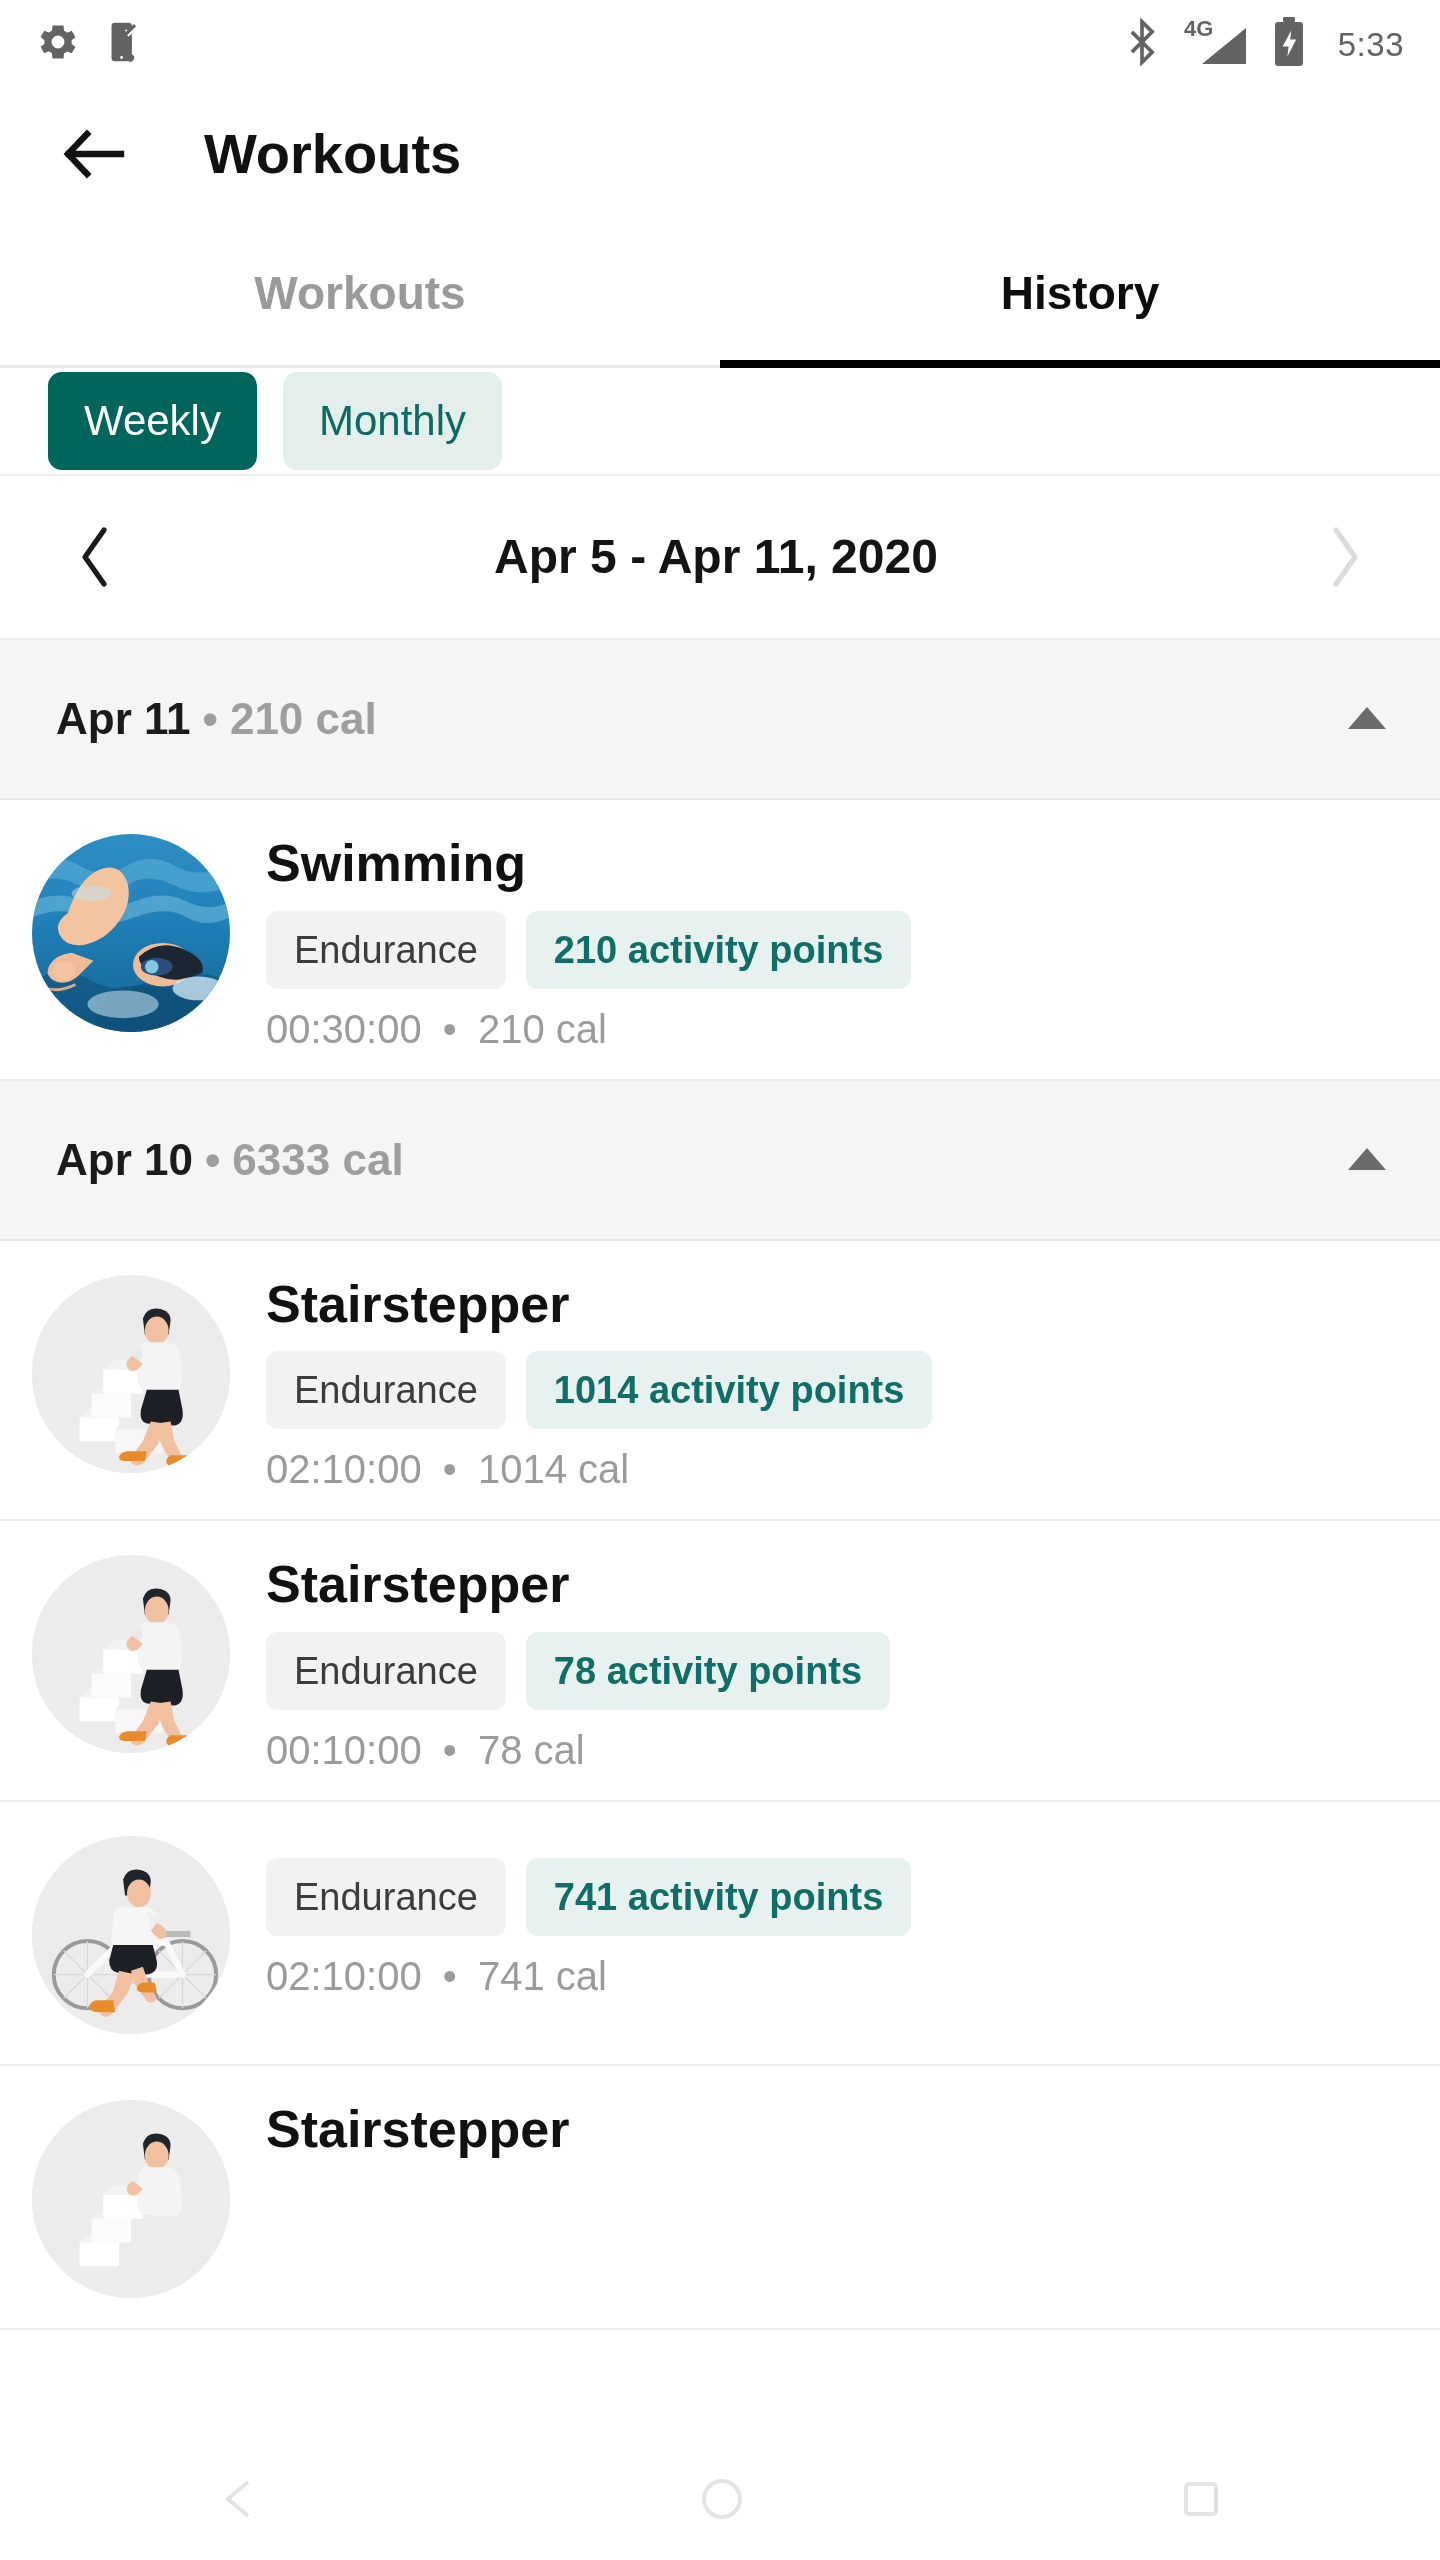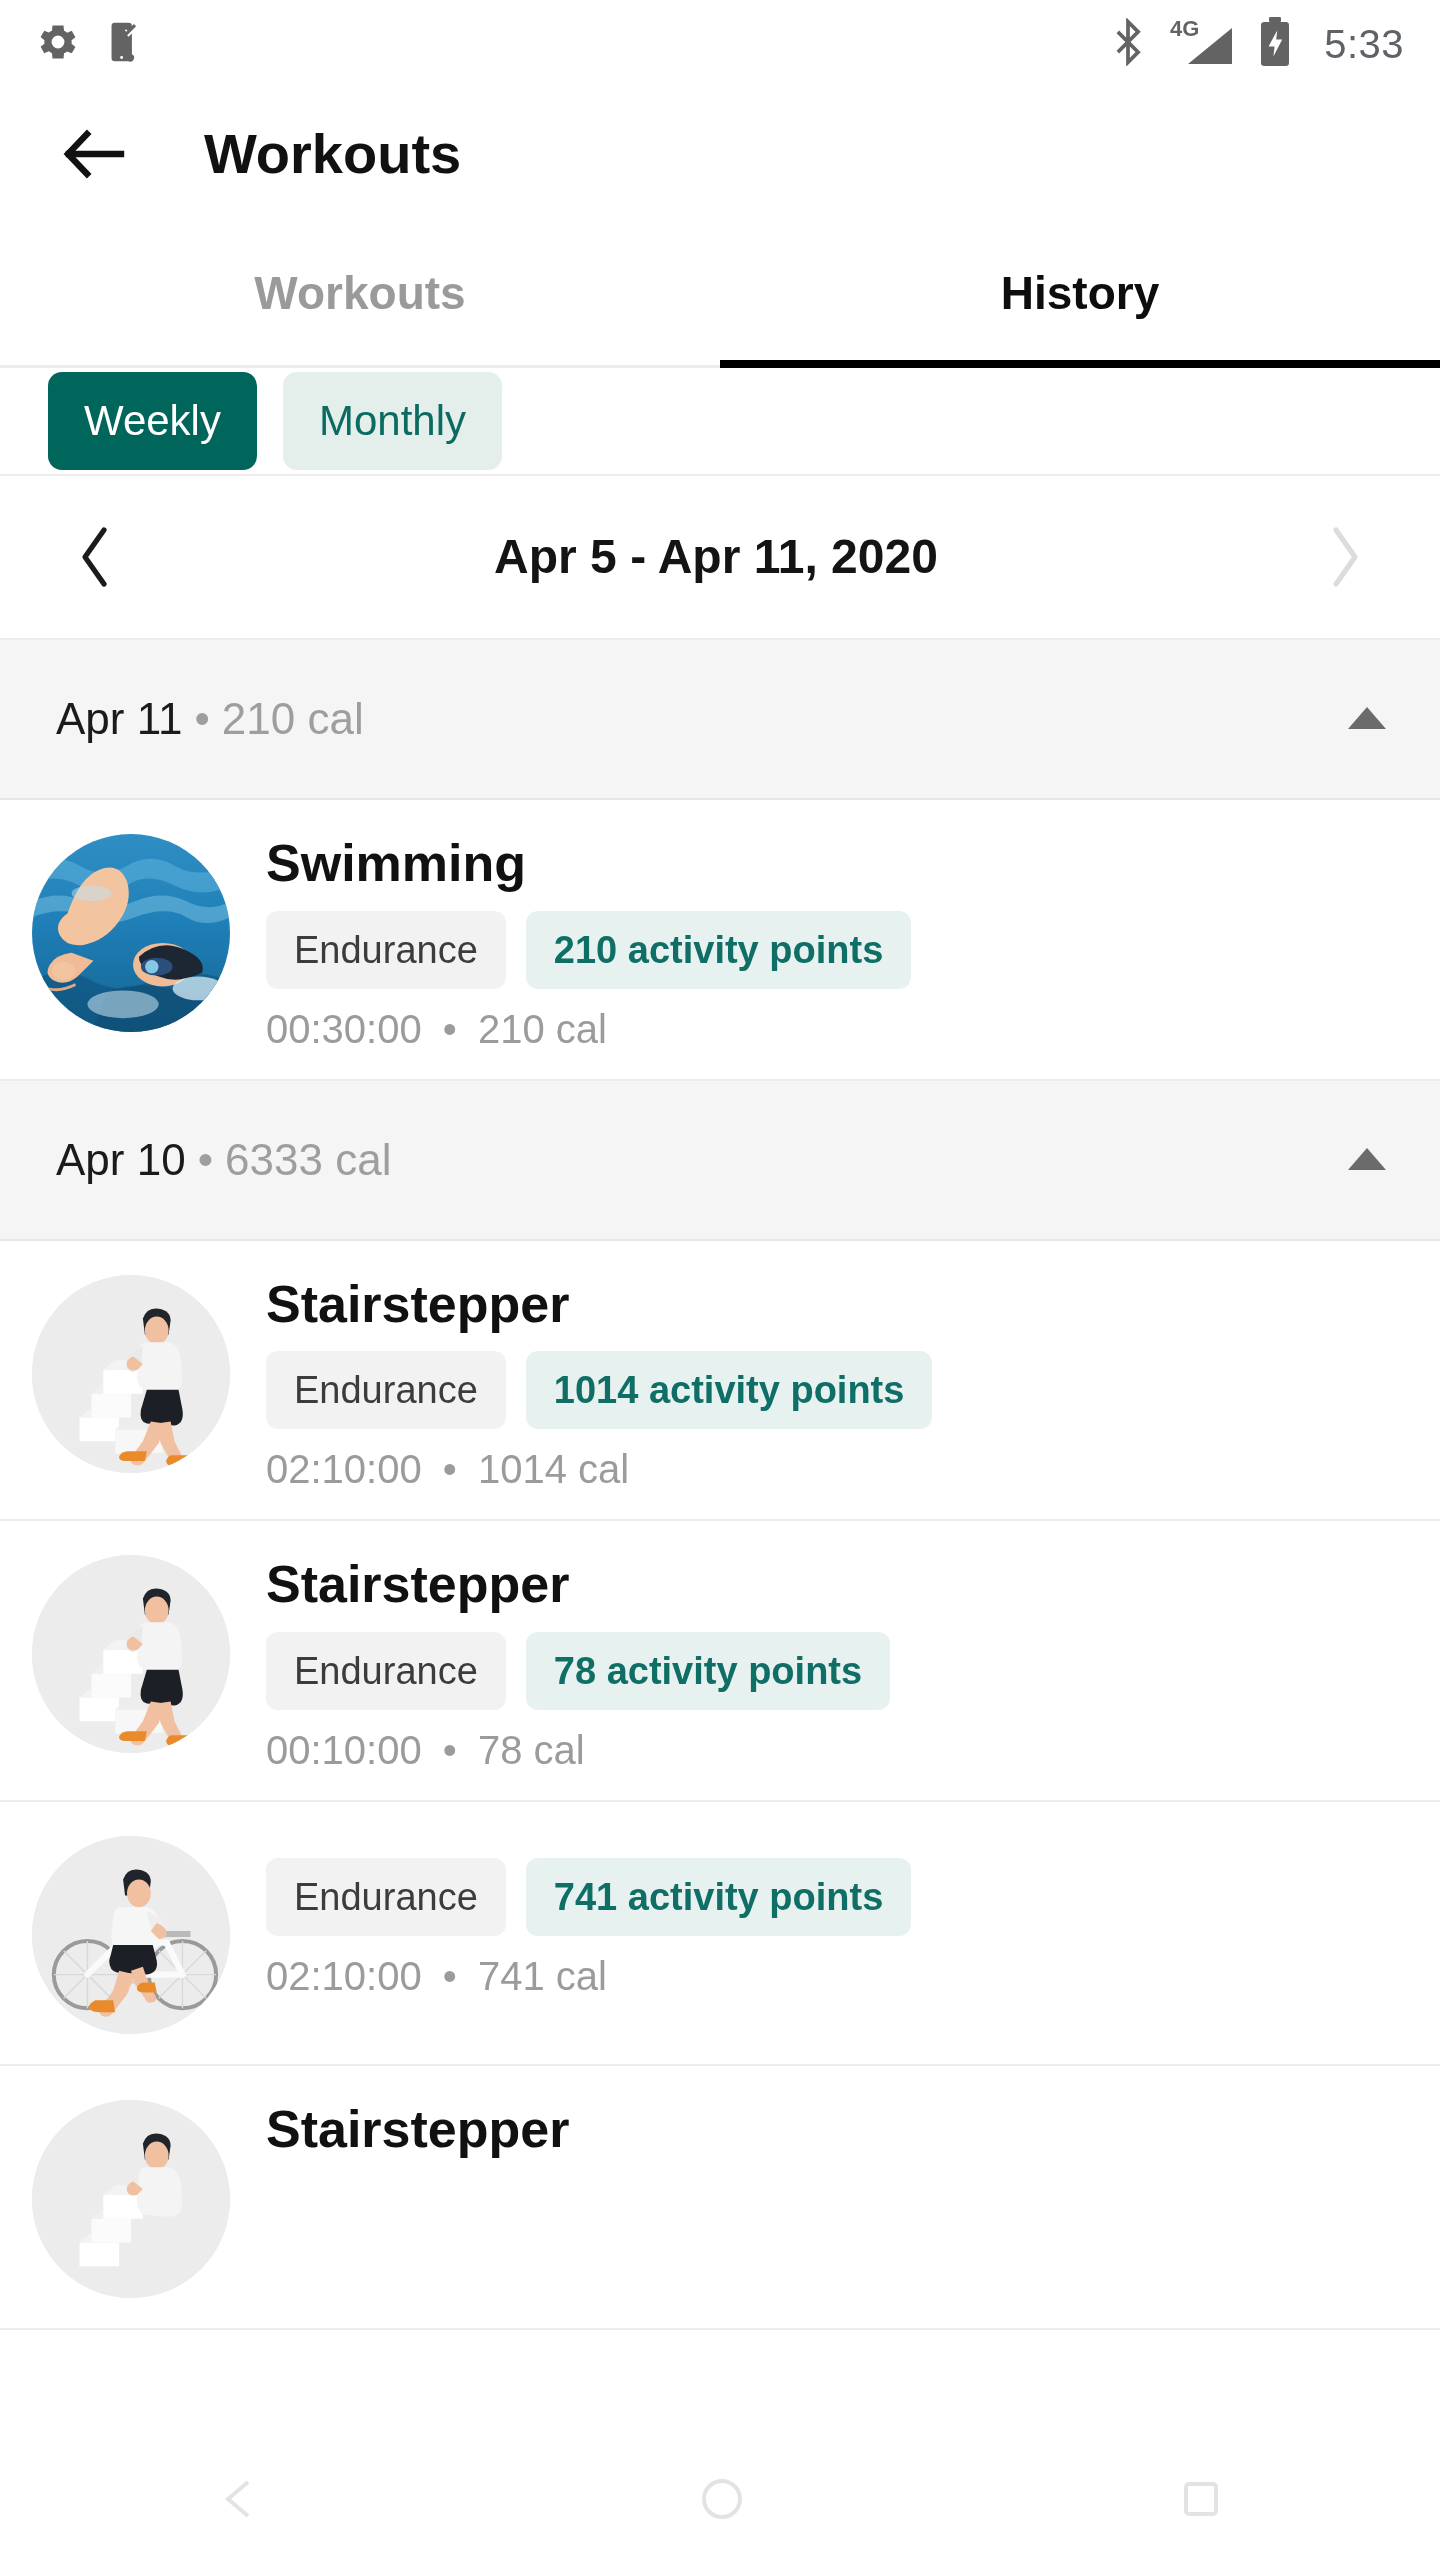--- a/index.html
+++ b/index.html
@@ -25,21 +25,21 @@
     height: 88px;
     display: flex;
     align-items: center;
     padding: 0 36px;
     background: #ffffff;
   }
   .status-left { display: flex; align-items: center; gap: 22px; }
   .status-right { margin-left: auto; display: flex; align-items: center; gap: 22px; justify-content: flex-end; }
   .sb-icon { display: block; }
   .status-time {
-    font-size: 40px;
+    font-size: 33px;
     color: #5f6368;
     letter-spacing: 0.5px;
     margin-left: 10px;
     line-height: 1;
   }
 
   
   .app-bar {
     height: 132px;
     display: flex;
@@ -149,21 +149,21 @@
   
   .group-header {
     height: 160px;
     background: #F5F5F5;
     display: flex;
     align-items: center;
     padding: 0 52px 0 56px;
     border-bottom: 2px solid #e6e6e6;
     cursor: pointer;
   }
-  .gh-text { font-size: 44px; line-height: 1; }
+  .gh-text { font-size: 44px; line-height: 1; font-weight: bold; }
   .gh-date { color: #1b1b1b; }
   .gh-sep { color: #9e9e9e; margin: 0 12px; }
   .gh-cal { color: #9e9e9e; }
   .gh-caret { margin-left: auto; }
 
   
   .workout-row {
     display: flex;
     padding: 30px 50px 30px 32px;
     background: #ffffff;

